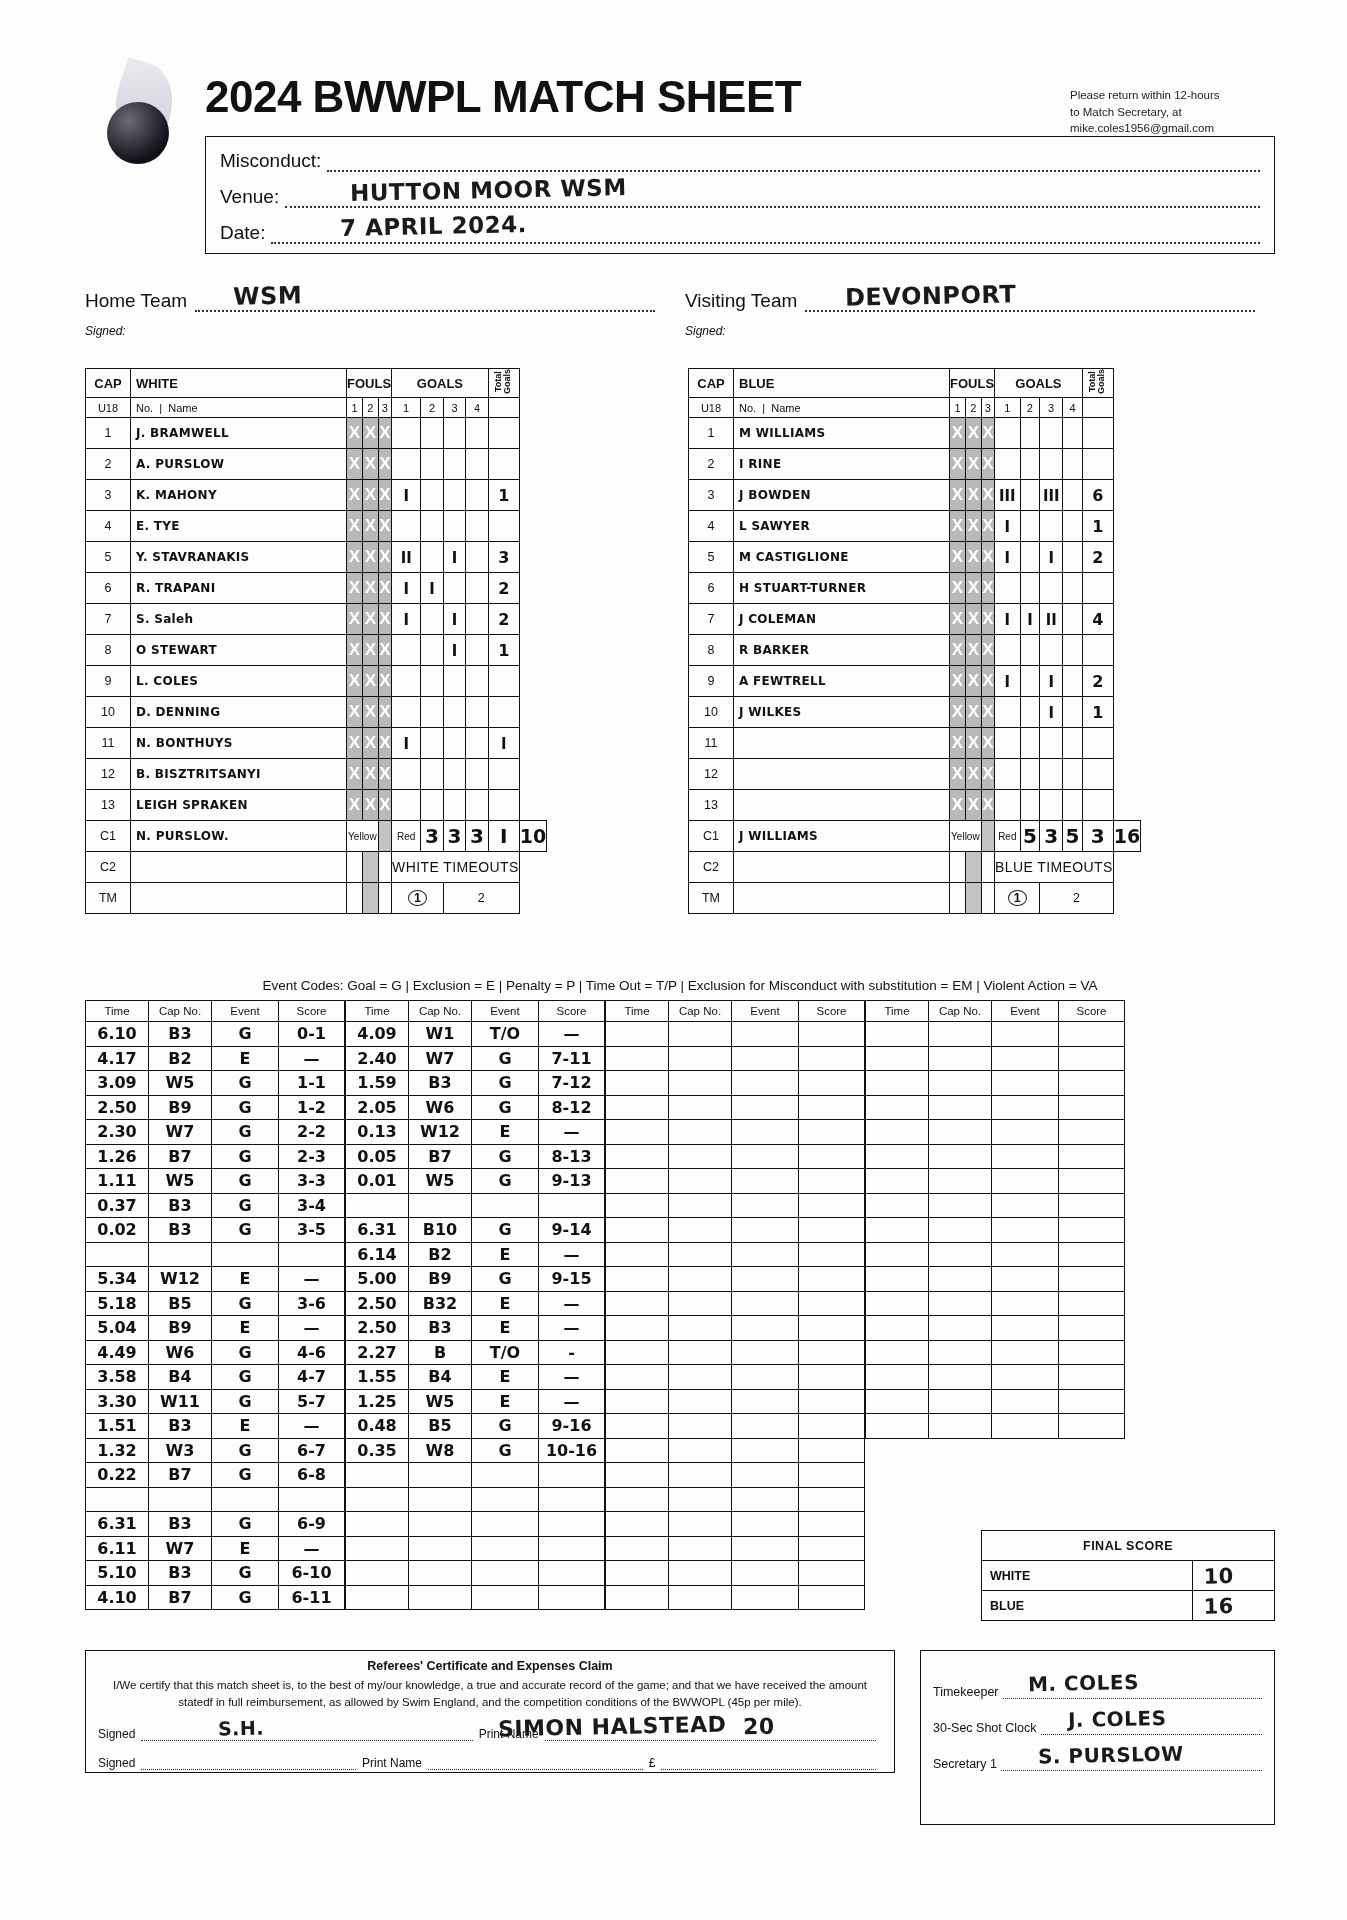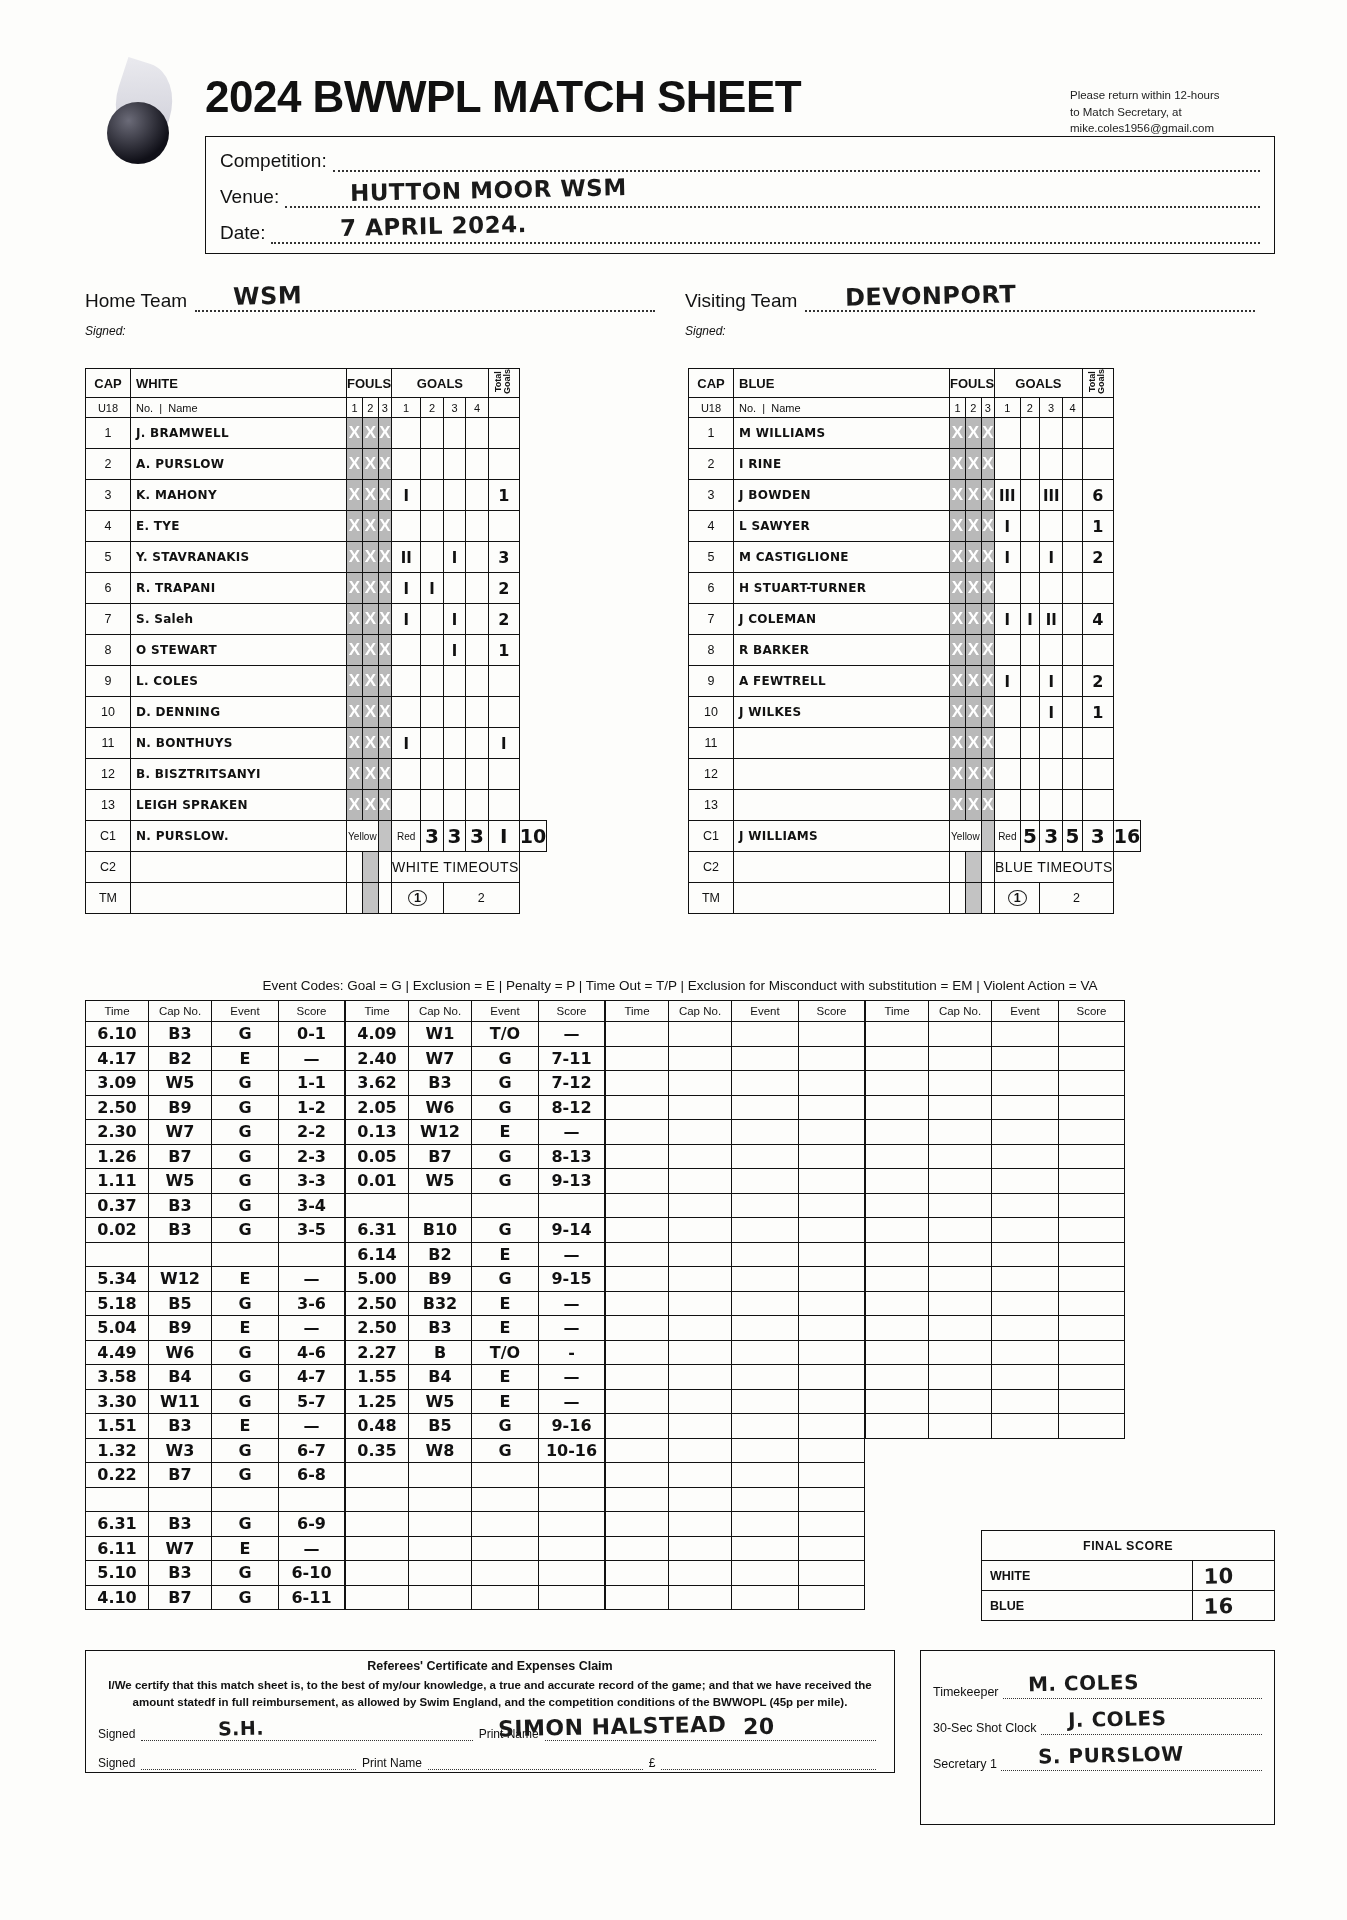--- a/index.html
+++ b/index.html
@@ -73,21 +73,21 @@
   .c-sc{width:65px;}
   .ew{font-family:"DejaVu Sans",sans-serif;font-weight:700;font-size:16px;}
   .final{position:absolute;left:981px;top:1530px;width:294px;border-collapse:collapse;font-size:12.5px;}
   .final td{border:1px solid #111;height:27px;}
   .final .ttl{text-align:center;font-weight:700;letter-spacing:.5px;}
   .final .lab{padding-left:8px;font-weight:700;}
   .final .val{width:70px;text-align:left;padding-left:10px;}
   
   .cert{position:absolute;left:85px;top:1650px;width:810px;height:123px;border:1.5px solid #111;box-sizing:border-box;padding:8px 12px;}
   .cert .t{text-align:center;font-weight:700;font-size:12.5px;}
-  .cert .p{text-align:center;font-size:11.5px;line-height:1.5;margin-top:4px;font-weight:bold;}
+  .cert .p{text-align:center;font-size:11.5px;line-height:1.5;margin-top:4px;}
   .cert .sig{position:relative;margin-top:14px;display:flex;font-size:12px;align-items:flex-end;}
   .cert .sig .lbl{flex:0 0 auto;}
   .cert .sig .dots{flex:1;border-bottom:1.5px dotted #333;margin:0 6px;height:14px;}
   .officials{position:absolute;left:920px;top:1650px;width:355px;height:175px;border:1.5px solid #111;box-sizing:border-box;padding:12px 12px;font-size:12.5px;}
   .off-row{position:relative;height:36px;display:flex;align-items:flex-end;}
   .off-row .dots{flex:1;border-bottom:1.5px dotted #333;margin-left:4px;height:14px;}
   .off-row .v{position:absolute;left:95px;bottom:4px;font-size:20px;}
 </style>
 </head>
 <body>
@@ -101,21 +101,21 @@
     </div>
     <div class="title">2024 BWWPL MATCH SHEET</div>
     <div class="return-note">
       <div>Please return within 12-hours</div>
       <div>to Match Secretary, at</div>
       <div>mike.coles1956@gmail.com</div>
     </div>
 
     <div class="cvd-box">
       <div class="cvd-row">
-        <span class="lbl">Competition:</span>
+        <span class="lbl">Misconduct:</span>
         <span class="dots"></span>
         <span class="val hand"></span>
       </div>
       <div class="cvd-row">
         <span class="lbl">Venue:</span>
         <span class="dots"></span>
         <span class="val hand">HUTTON MOOR  WSM</span>
       </div>
       <div class="cvd-row">
         <span class="lbl">Date:</span>
@@ -729,21 +729,21 @@
             <td><span class="ew">T/O</span></td>
             <td><span class="ew">—</span></td>
           </tr>
           <tr>
             <td><span class="ew">2.40</span></td>
             <td><span class="ew">W7</span></td>
             <td><span class="ew">G</span></td>
             <td><span class="ew">7-11</span></td>
           </tr>
           <tr>
-            <td><span class="ew">3.62</span></td>
+            <td><span class="ew">1.59</span></td>
             <td><span class="ew">B3</span></td>
             <td><span class="ew">G</span></td>
             <td><span class="ew">7-12</span></td>
           </tr>
           <tr>
             <td><span class="ew">2.05</span></td>
             <td><span class="ew">W6</span></td>
             <td><span class="ew">G</span></td>
             <td><span class="ew">8-12</span></td>
           </tr>

